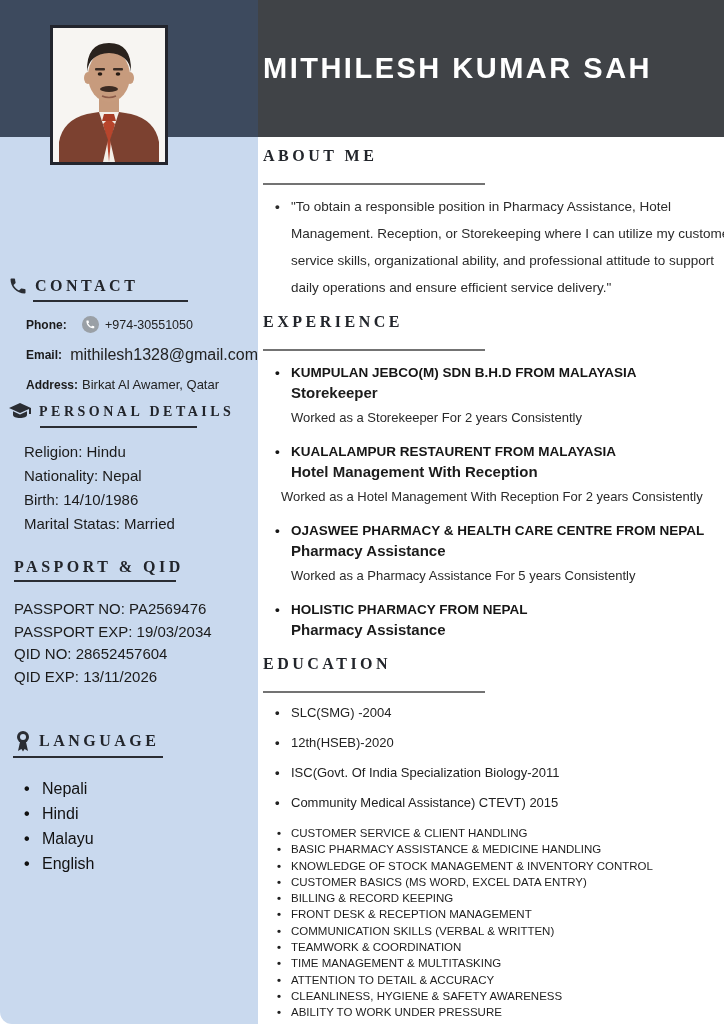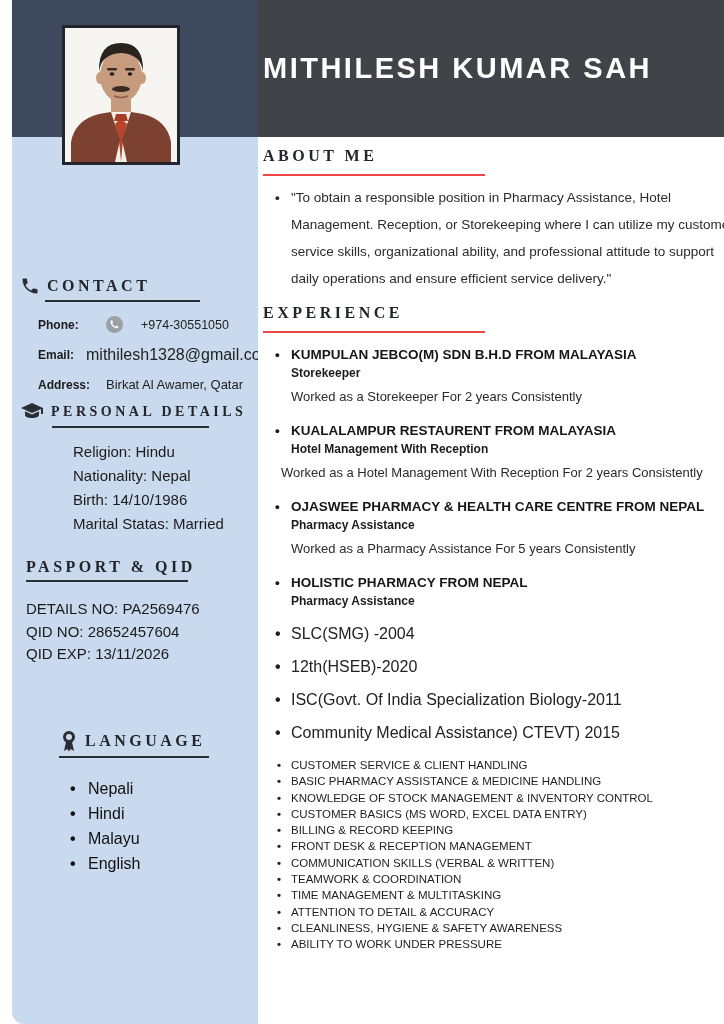--- a/index.html
+++ b/index.html
@@ -3,90 +3,90 @@
 <meta charset="utf-8">
 <style>
   html,body{margin:0;padding:0;background:#e8e8e8;}
   .page{
     position:relative;width:724px;height:1024px;margin:0 auto;
     background:#fff;overflow:hidden;
     font-family:"Liberation Sans","DejaVu Sans",sans-serif;
     color:var(--body-text,#2d2d2d);
   }
   
-  .sidebar{position:absolute;left:12px;top:0;width:294px;height:1024px;background:var(--sidebar-bg,#c9d9ee);border-radius:12px;}
+  .sidebar{position:absolute;left:0;top:0;width:294px;height:1024px;background:var(--sidebar-bg,#c9d9ee);border-radius:12px;}
   .sidebar-top{position:absolute;left:0;top:0;width:258px;height:137px;background:var(--sidebar-top-bg,#3d4a5e);}
   .photo-frame{
     position:absolute;left:50px;top:25px;width:118px;height:140px;
     border:3px solid #23252d;background:#f7f5f2;box-sizing:border-box;
   }
   .photo-frame svg{display:block;width:100%;height:100%;}
 
   .s-section{position:absolute;left:0;width:258px;}
   .s-head{display:flex;align-items:center;gap:7px;}
   .serif-head{
     font-family:"Liberation Serif","DejaVu Serif",serif;font-weight:bold;
     font-size:16px;letter-spacing:3.5px;color:var(--heading-text,#22252b);white-space:nowrap;
   }
   .s-rule{height:2px;background:#2a2d33;margin-top:4px;}
   .icon{display:inline-flex;align-items:center;justify-content:center;}
 
   .sec-contact{top:276px;}
   .sec-contact .s-head{padding-left:8px;}
   .contact-rows{margin-top:14px;padding-left:26px;font-size:12.5px;}
-  .c-row{display:flex;align-items:center;margin-bottom:13px;gap:12px;}
+  .c-row{display:flex;align-items:center;margin-bottom:13px;}
   .c-label{font-weight:bold;color:#1b1b1b;width:56px;font-size:12px;}
   .c-val{color:#222;}
   .phone-badge{width:17px;height:17px;border-radius:50%;background:#9aa0a6;margin-right:6px;flex:0 0 auto;}
   .phone-badge svg{display:block;width:17px;height:17px;}
 
   .sec-personal{top:402px;}
   .sec-personal .s-head{padding-left:8px;}
-  .p-lines{margin-top:12px;padding-left:31px;font-size:15px;line-height:24px;color:#1b1b1b;font-weight:500;margin-left:30px;}
+  .p-lines{margin-top:12px;padding-left:24px;font-size:15px;line-height:24px;color:#1b1b1b;font-weight:500;}
 
   .sec-passport{top:558px;}
   .sec-passport .s-head{padding-left:14px;text-align:right;}
   .q-lines{margin-top:16px;padding-left:14px;font-size:15px;line-height:22.5px;color:#1b1b1b;font-weight:500;}
 
-  .sec-language{top:730px;padding-left:34px;}
+  .sec-language{top:730px;}
   .sec-language .s-head{padding-left:14px;}
   .lang-list{margin-top:18px;padding-left:42px;font-size:16px;line-height:25px;color:#111;font-weight:500;}
   .lang-item{position:relative;}
   .lang-item::before{content:"•";position:absolute;left:-18px;font-weight:bold;}
 
   
   .header-band{
     position:absolute;left:258px;top:0;width:534px;height:137px;
     background:var(--header-bg,#404347);display:flex;align-items:center;
   }
   .name{
     color:var(--name-text,#ffffff);font-weight:bold;font-size:29px;
     letter-spacing:2.5px;padding-left:5px;white-space:nowrap;
   }
   .main-content{
     position:absolute;left:258px;top:137px;width:466px;height:887px;
     background:#fff;padding:10px 8px 0 5px;box-sizing:border-box;
   }
   .r-head{
     display:flex;align-items:center;gap:8px;
-    border-bottom:2px solid #ef4444;width:222px;padding-bottom:9px;
+    border-bottom:2px solid #737373;width:222px;padding-bottom:18px;
   }
   .bullet-item{position:relative;padding-left:28px;}
   .bullet-item::before{content:"•";position:absolute;left:12px;font-weight:bold;}
 
   .about-text{margin-top:8px;font-size:13.5px;line-height:27px;color:#2b2b2b;width:448px;}
 
   .experience{margin-top:12px;}
   .exp-entry{margin-bottom:17px;}
   .exp-company{font-weight:bold;font-size:13.5px;color:#161616;line-height:19px;}
-  .exp-role{font-weight:bold;font-size:12px;color:#1c1c1c;margin-left:28px;margin-top:2px;}
+  .exp-role{font-weight:bold;font-size:15px;color:#1c1c1c;margin-left:28px;margin-top:2px;}
   .exp-detail{font-size:13px;color:#2a2a2a;margin-left:28px;margin-top:9px;}
 
   .education{margin-top:4px;}
-  .edu-list{margin-top:12px;font-size:16px;color:#222;}
+  .edu-list{margin-top:12px;font-size:13px;color:#222;}
   .edu-item{margin-bottom:15px;}
 
   .skills{margin-top:2px;}
   .skills .r-head{width:238px;}
   .skill-list{margin-top:8px;font-size:11.5px;line-height:16.3px;color:#1e1e1e;}
   .skill-item::before{left:14px;}
 </style>
 </head>
 <body>
 
@@ -144,21 +144,22 @@
         <div>Marital Statas: Married</div>
       </div>
     </section>
 
     <section class="s-section sec-passport">
       <div class="s-head">
         <span class="serif-head">PASPORT &amp; QID</span>
       </div>
       <div class="s-rule" style="margin-left:14px;width:162px;"></div>
       <div class="q-lines">
-        <div>DETAILS NO: PA2569476</div>
+        <div>PASSPORT NO: PA2569476</div>
+        <div>PASSPORT EXP: 19/03/2034</div>
         <div>QID NO: 28652457604</div>
         <div>QID EXP: 13/11/2026</div>
       </div>
     </section>
 
     <section class="s-section sec-language">
       <div class="s-head">
         <span class="icon">
           <svg width="18" height="22" viewBox="0 0 18 22">
               <circle cx="9" cy="7" r="6" fill="#2a2d33"></circle>
@@ -234,20 +235,23 @@
           <div class="exp-detail">Worked as a Pharmacy Assistance For 5 years Consistently</div>
         </div>
         <div class="exp-entry">
           <div class="exp-company bullet-item">HOLISTIC PHARMACY FROM NEPAL</div>
           <div class="exp-role">Pharmacy Assistance</div>
         </div>
       </div>
     </section>
 
     <section class="education">
+      <div class="r-head">
+        <span class="serif-head">EDUCATION</span>
+      </div>
       <div class="edu-list">
         <div class="edu-item bullet-item">SLC(SMG) -2004</div>
         <div class="edu-item bullet-item">12th(HSEB)-2020</div>
         <div class="edu-item bullet-item">ISC(Govt. Of India Specialization Biology-2011</div>
         <div class="edu-item bullet-item">Community Medical Assistance) CTEVT) 2015</div>
       </div>
     </section>
 
     <section class="skills">
       <div class="skill-list">

